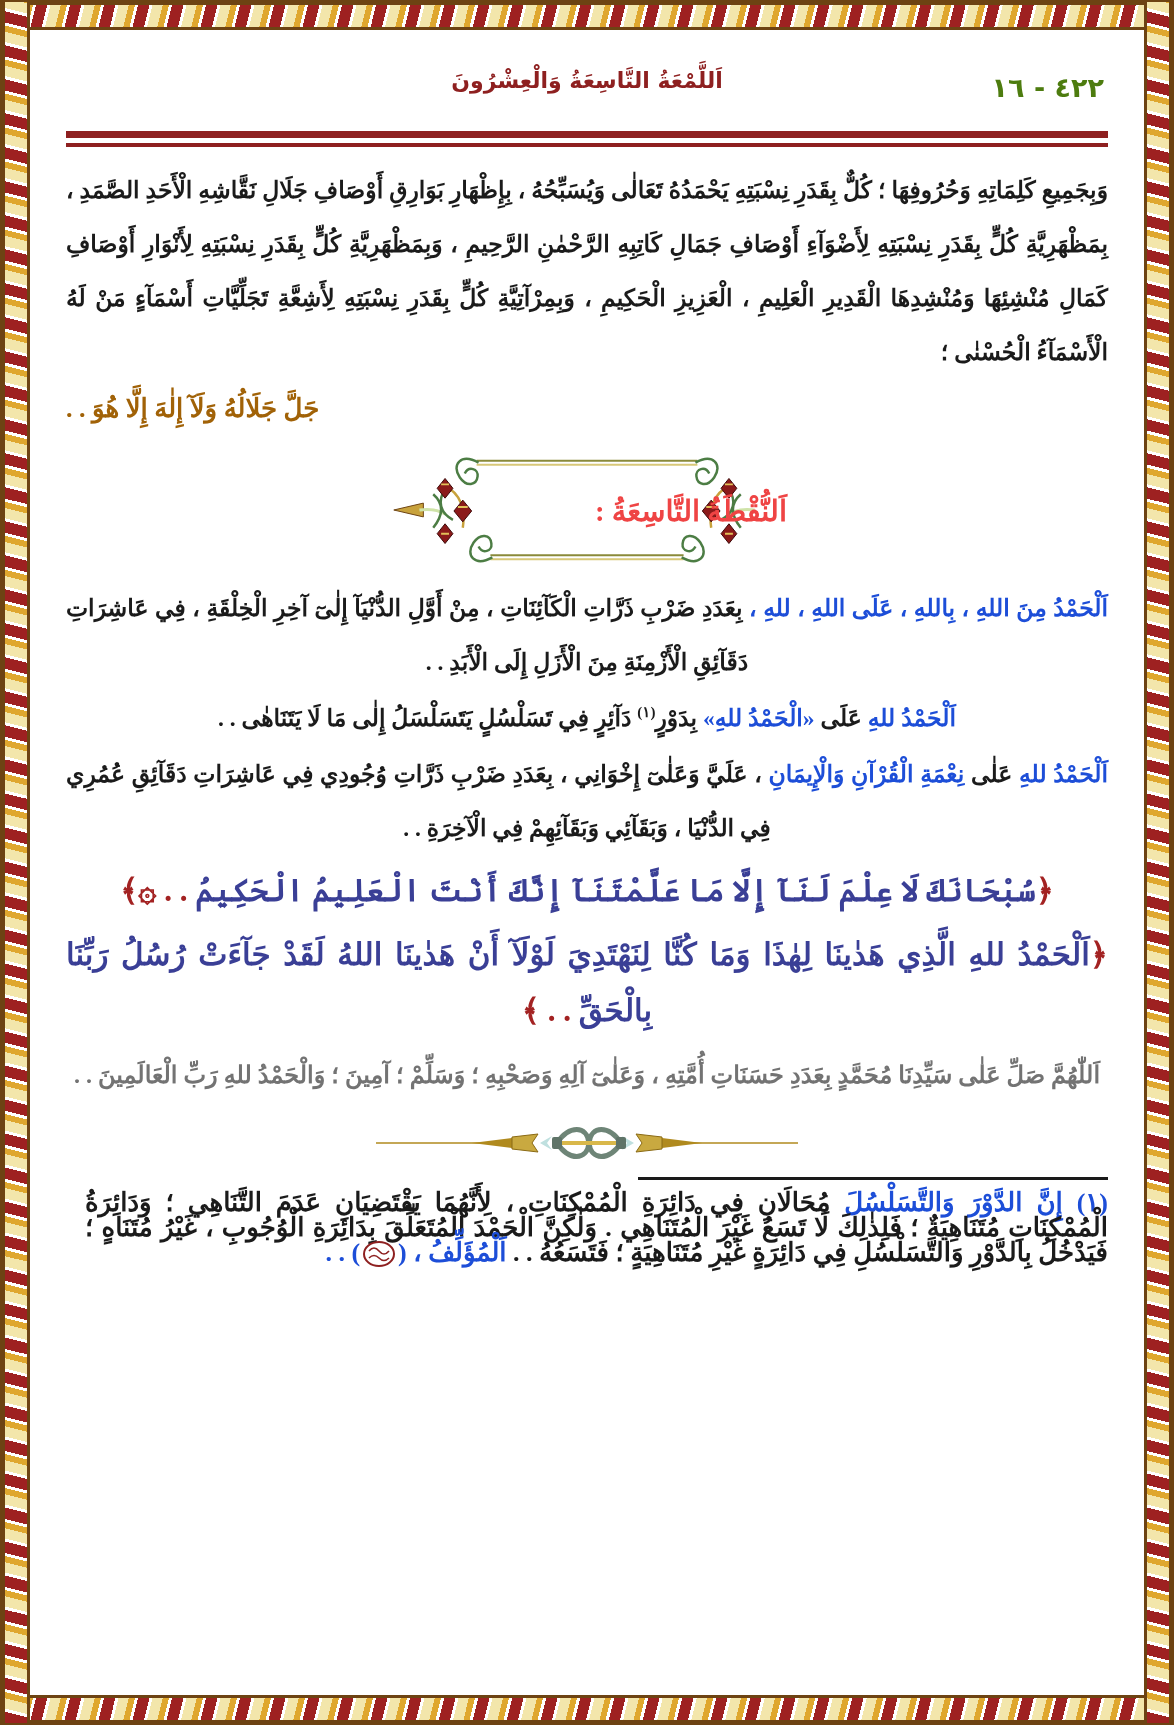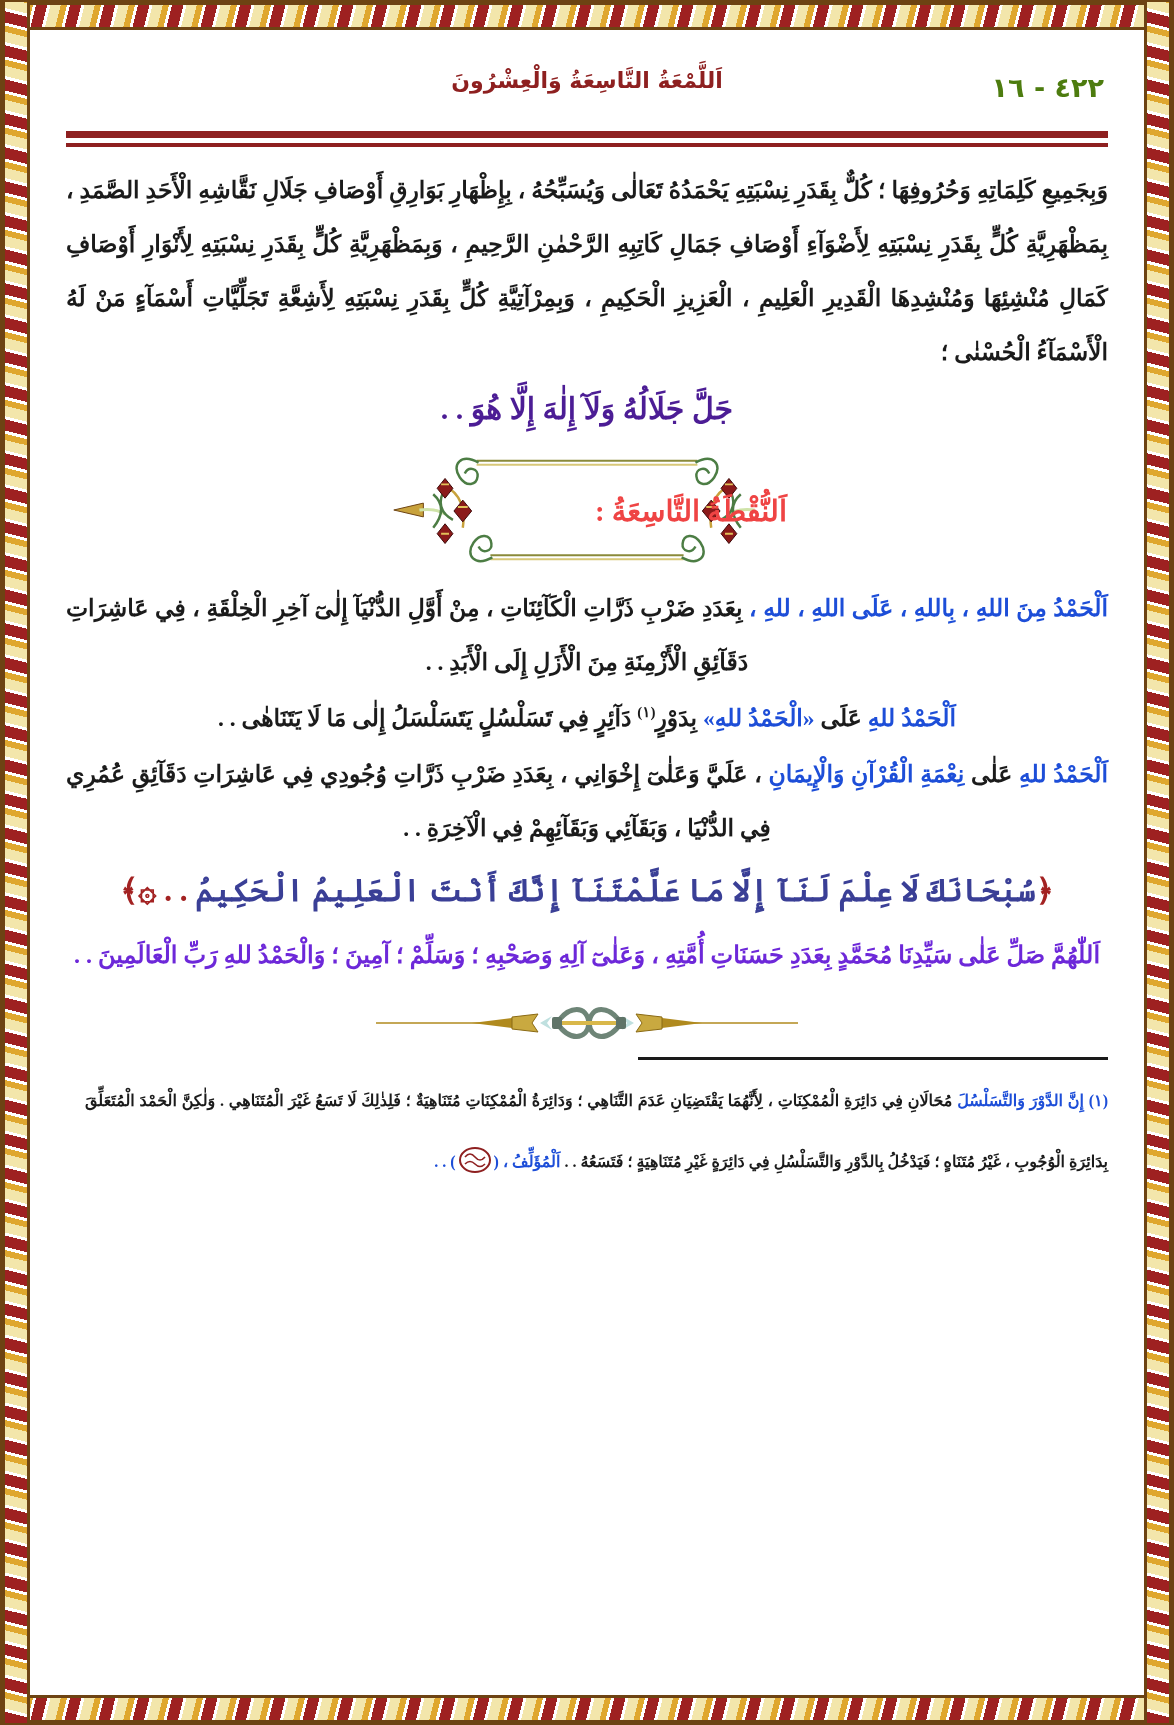--- a/index.html
+++ b/index.html
@@ -43,39 +43,39 @@
     position:absolute; top:2px; left:0; right:0; text-align:center;
     font-size:22px; color:#8e2020;
   }
   .rule { margin-top:9px; height:5px; border-top:7px solid #8e2020; border-bottom:4px solid #8e2020; }
 
   .body { margin-top:16px; font-size:23.5px; line-height:54px; text-align:justify;font-family:Liberation Serif, serif; }
   .red  { color:#1d4ed8; }
   p { margin:2px 0; }
   sup.fn { font-size:15px; line-height:0; }
 
-  .redline { color:#4c1d95; text-align:center; font-size:30px; line-height:56px; }
+  .redline { color:#a16207; text-align:left; font-size:26px; line-height:56px; }
 
   .orn-wrap { position:relative; width:400px; height:138px; margin:4px auto 2px; }
   .orn-wrap svg { position:absolute; inset:0; }
   .orn-text {
     position:absolute; top:46px; left:0; right:0; text-align:right;
     font-size:29px; color:#ef4444; line-height:48px;
   }
 
   .center-last { text-align:justify; text-align-last:center; }
   .verse { text-align:justify; text-align-last:center; font-size:31px; line-height:56px; color:#3a3f96; margin:8px 0; }
   .verse .red { color:#a32222; }
-  .prayer { color:#6d28d9; text-align:justify; text-align-last:center; font-size:24px; line-height:56px; margin-top:8px; }
+  .prayer { color:#737373; text-align:justify; text-align-last:center; font-size:24px; line-height:56px; margin-top:8px; }
 
   .divider { display:block; margin:18px auto 6px; }
 
   .footnote-block { margin-top:12px; }
   .fn-sep { width:470px; border-top:3px solid #1a1a1a; margin-bottom:10px; }
-  .footnote { font-size:16px; line-height:61px; text-align:justify;margin-left:19px; }
+  .footnote { font-size:26px; line-height:25px; text-align:justify;margin-left:19px; }
   .seal { vertical-align:-7px; margin:0 2px; }
 </style>
 </head>
 <body>
 
 <div class="page">
 
   <div class="b-h b-top"></div>
   <div class="b-h b-bottom"></div>
   <div class="b-v b-left"></div>
@@ -136,20 +136,21 @@
       </div>
 
       <p class="center-last"><span class="red">اَلْحَمْدُ مِنَ اللهِ ، بِاللهِ ، عَلَى اللهِ ، للهِ ،</span> <span>بِعَدَدِ ضَرْبِ ذَرَّاتِ الْكَآئِنَاتِ ، مِنْ أَوَّلِ الدُّنْيَآ إِلٰىٓ آخِرِ الْخِلْقَةِ ، فِي عَاشِرَاتِ دَقَآئِقِ الْأَزْمِنَةِ مِنَ الْأَزَلِ إِلَى الْأَبَدِ . .</span></p>
 
       <p class="center-last"><span class="red">اَلْحَمْدُ للهِ</span> <span>عَلَى</span> <span class="red">«الْحَمْدُ للهِ»</span> <span>بِدَوْرٍ</span><sup class="fn">(١)</sup> <span>دَآئِرٍ فِي تَسَلْسُلٍ يَتَسَلْسَلُ إِلٰى مَا لَا يَتَنَاهٰى . .</span></p>
 
       <p class="center-last"><span class="red">اَلْحَمْدُ للهِ</span> <span>عَلٰى</span> <span class="red">نِعْمَةِ الْقُرْآنِ وَالْإِيمَانِ</span> <span>، عَلَيَّ وَعَلٰىٓ إِخْوَانِي ، بِعَدَدِ ضَرْبِ ذَرَّاتِ وُجُودِي فِي عَاشِرَاتِ دَقَآئِقِ عُمُرِي فِي الدُّنْيَا ، وَبَقَآئِي وَبَقَآئِهِمْ فِي الْآخِرَةِ . .</span></p>
 
       <div class="verse"><span class="red">﴿</span><span>سُبْحَانَكَ لَا عِلْمَ لَنَآ إِلَّا مَا عَلَّمْتَنَآ إِنَّكَ أَنْتَ الْعَلِيمُ الْحَكِيمُ</span><span class="red"> . . </span><span class="red">۞﴾</span></div>
 
+      <div class="verse"><span class="red">﴿</span><span>اَلْحَمْدُ للهِ الَّذِي هَدٰينَا لِهٰذَا وَمَا كُنَّا لِنَهْتَدِيَ لَوْلَآ أَنْ هَدٰينَا اللهُ لَقَدْ جَآءَتْ رُسُلُ رَبِّنَا بِالْحَقِّ</span><span class="red"> . . </span><span class="red">﴾</span></div>
 
       <div class="prayer">اَللّٰهُمَّ صَلِّ عَلٰى سَيِّدِنَا مُحَمَّدٍ بِعَدَدِ حَسَنَاتِ أُمَّتِهِ ، وَعَلٰىٓ آلِهِ وَصَحْبِهِ ؛ وَسَلِّمْ ؛ آمِينَ ؛ وَالْحَمْدُ للهِ رَبِّ الْعَالَمِينَ . .</div>
 
       <svg class="divider" viewBox="0 0 430 44" width="430" height="44">
         <path d="M4 22 H130" stroke="#b08a1e" stroke-width="1.5" fill="none"></path>
         <polygon points="100,22 140,17 140,27" fill="#b08a1e"></polygon>
         <polygon points="140,16 166,13 160,22 166,31 140,28" fill="#c9a940" stroke="#8a6a14" stroke-width="1"></polygon>
         <path d="M168 22 l12 -7 -5 7 5 7 Z" fill="#bfe0df"></path>
         <path d="M426 22 H300" stroke="#b08a1e" stroke-width="1.5" fill="none"></path>
         <polygon points="330,22 290,17 290,27" fill="#b08a1e"></polygon>

